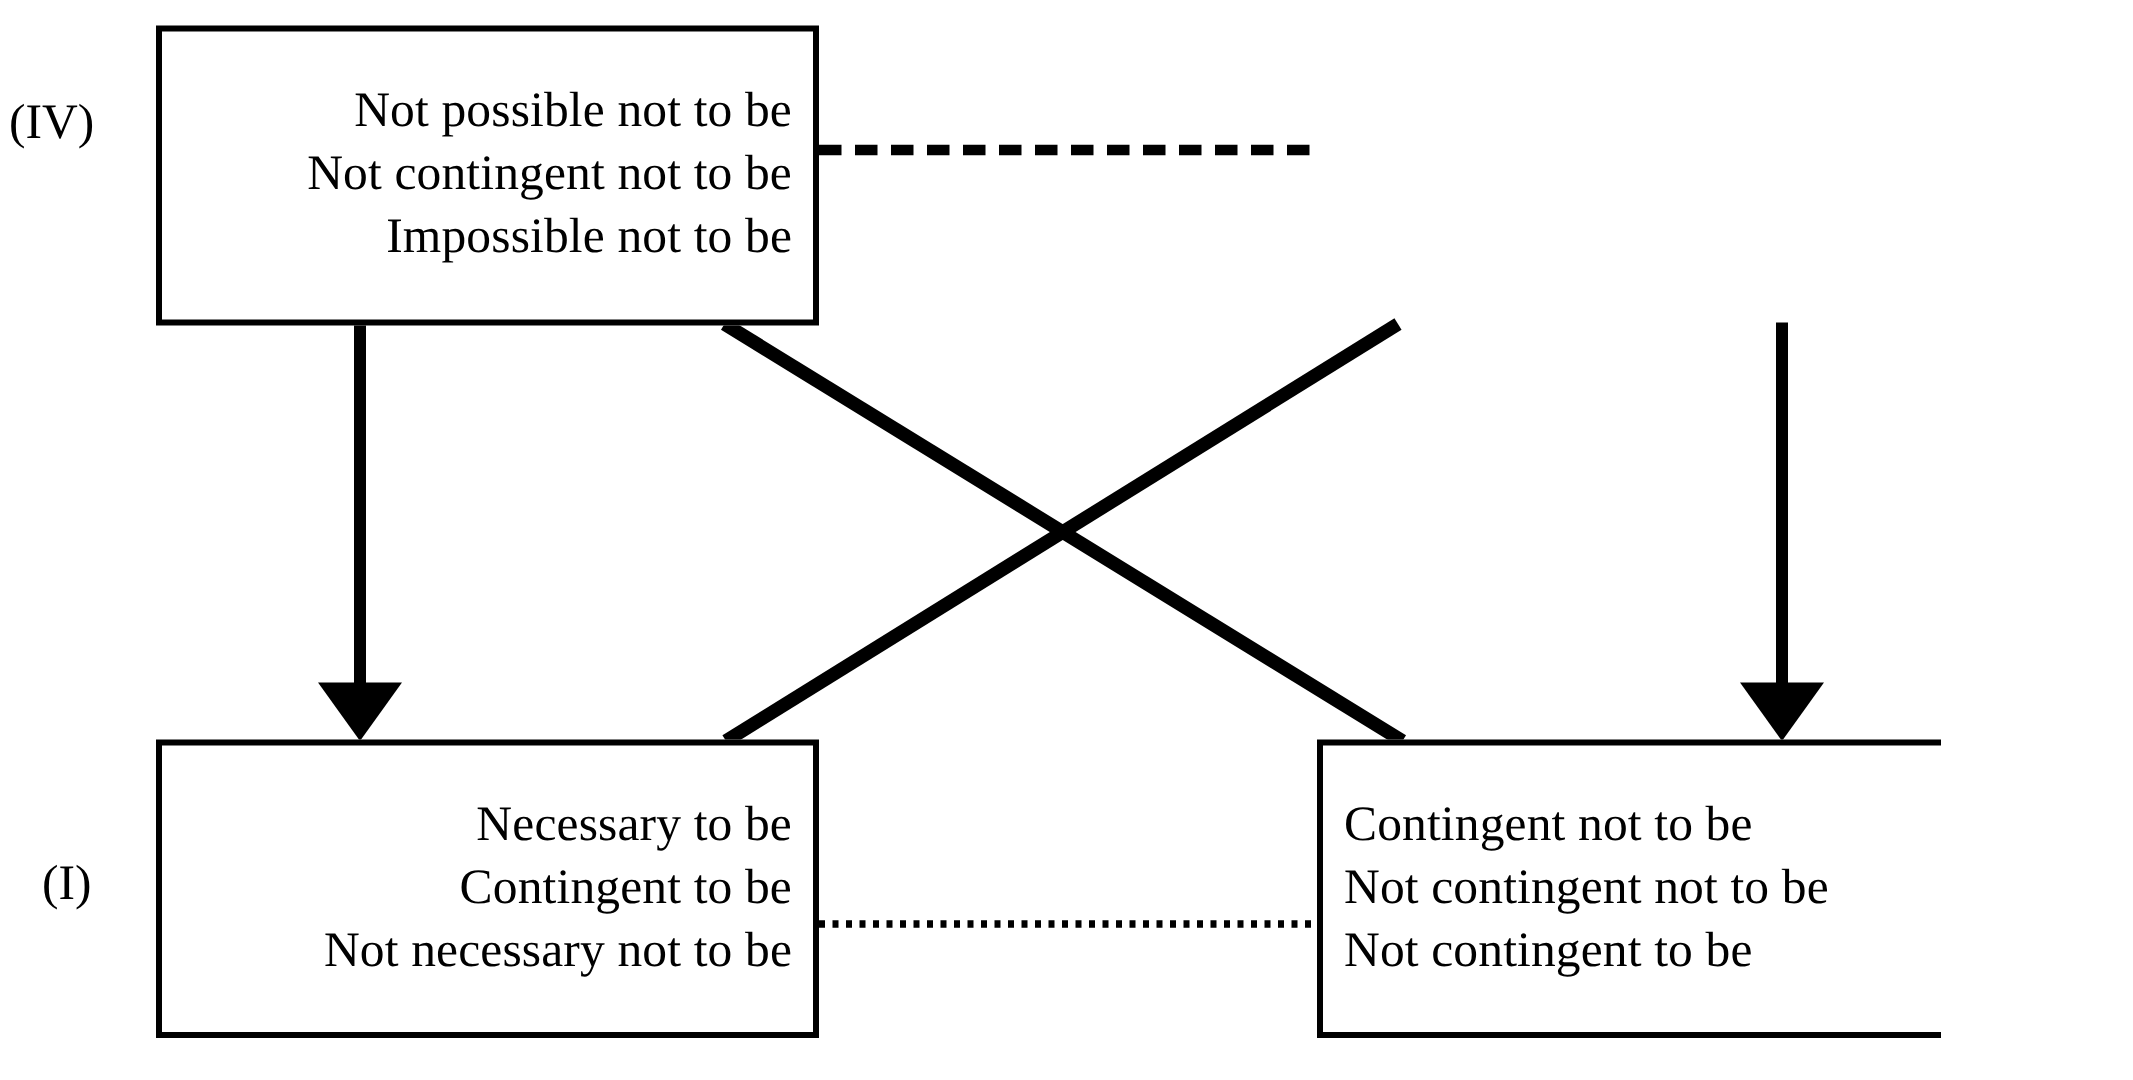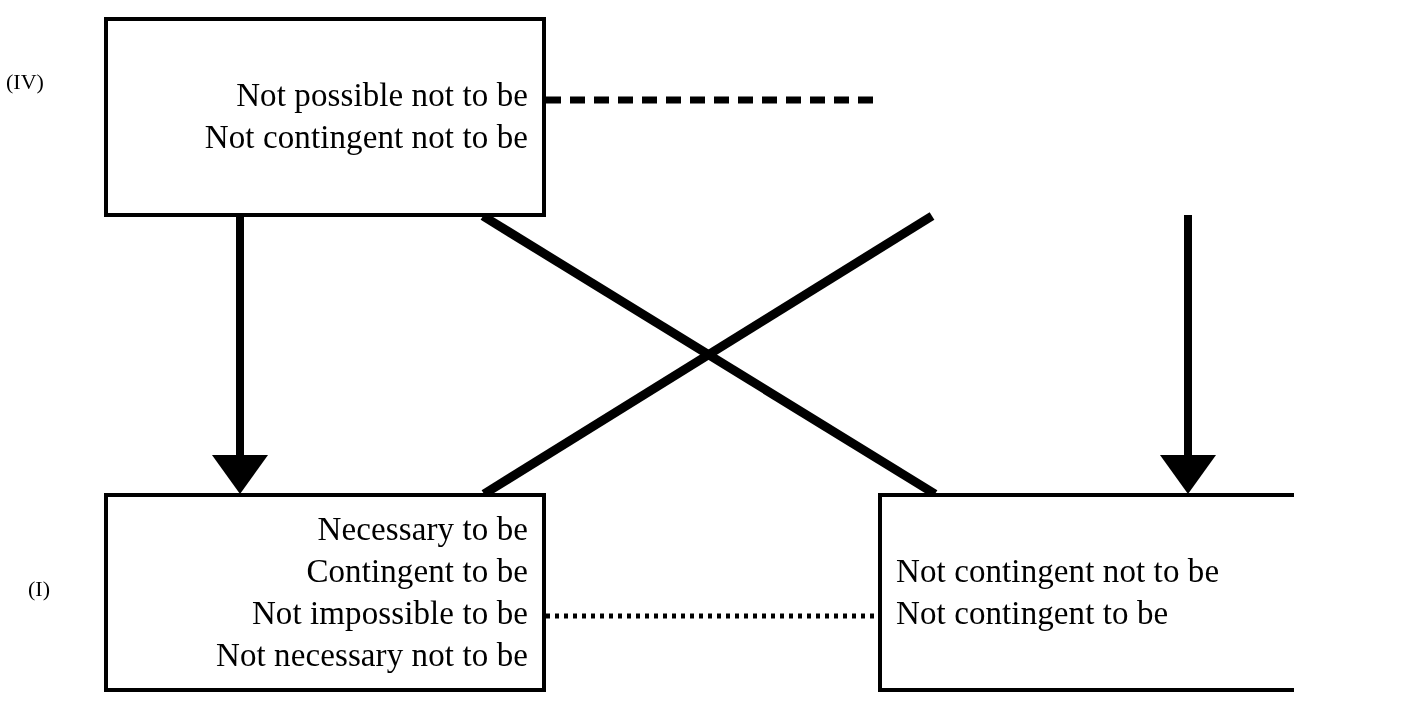--- a/index.html
+++ b/index.html
@@ -46,21 +46,21 @@
   .align-left { align-items: flex-start; }
   .align-left .line { text-align: left; }
 
   #box-iv { left: 104px;  top: 17px;  width: 442px; height: 200px; }
   #box-ii { left: 878px;  top: 17px;  width: 442px; height: 200px; }
   #box-i  { left: 104px;  top: 493px; width: 442px; height: 199px; }
   #box-iii{ left: 878px;  top: 493px; width: 442px; height: 199px; }
 
   .corner-label {
     position: absolute;
-    font-size: 22px;
+    font-size: 33px;
     line-height: 38px;
     white-space: nowrap;
   }
   #label-iv  { left: 6px;   top: 63px; }
   #label-ii  { left: 1305px; top: 63px; }
   #label-i   { left: 28px;  top: 570px; }
   #label-iii { left: 1340px; top: 578px; }
 </style>
 </head>
 <body>
@@ -80,31 +80,32 @@
     <polygon points="1160,455 1216,455 1188,494" fill="#000000"></polygon>
 
     <line x1="546" y1="100" x2="879" y2="100" stroke="#000000" stroke-width="7" stroke-dasharray="15 9" stroke-linecap="butt"></line>
 
     <line x1="546" y1="616" x2="879" y2="616" stroke="#000000" stroke-width="5" stroke-dasharray="4 5" stroke-linecap="butt"></line>
   </svg>
 
   <div class="box align-right" id="box-iv">
     <div class="line">Not possible not to be</div>
     <div class="line">Not contingent not to be</div>
+    <div class="line">Impossible not to be</div>
   </div>
 
 
   <div class="box align-right" id="box-i">
     <div class="line">Necessary to be</div>
     <div class="line">Contingent to be</div>
-    <div class="line">Not impossible to be</div>
     <div class="line">Not necessary not to be</div>
   </div>
 
   <div class="box align-left" id="box-iii">
+    <div class="line">Contingent not to be</div>
     <div class="line">Not contingent not to be</div>
     <div class="line">Not contingent to be</div>
   </div>
 
   <div class="corner-label" id="label-iv">(IV)</div>
   <div class="corner-label" id="label-ii">(II)</div>
   <div class="corner-label" id="label-i">(I)</div>
   <div class="corner-label" id="label-iii">(III)</div>
 
 </div>

